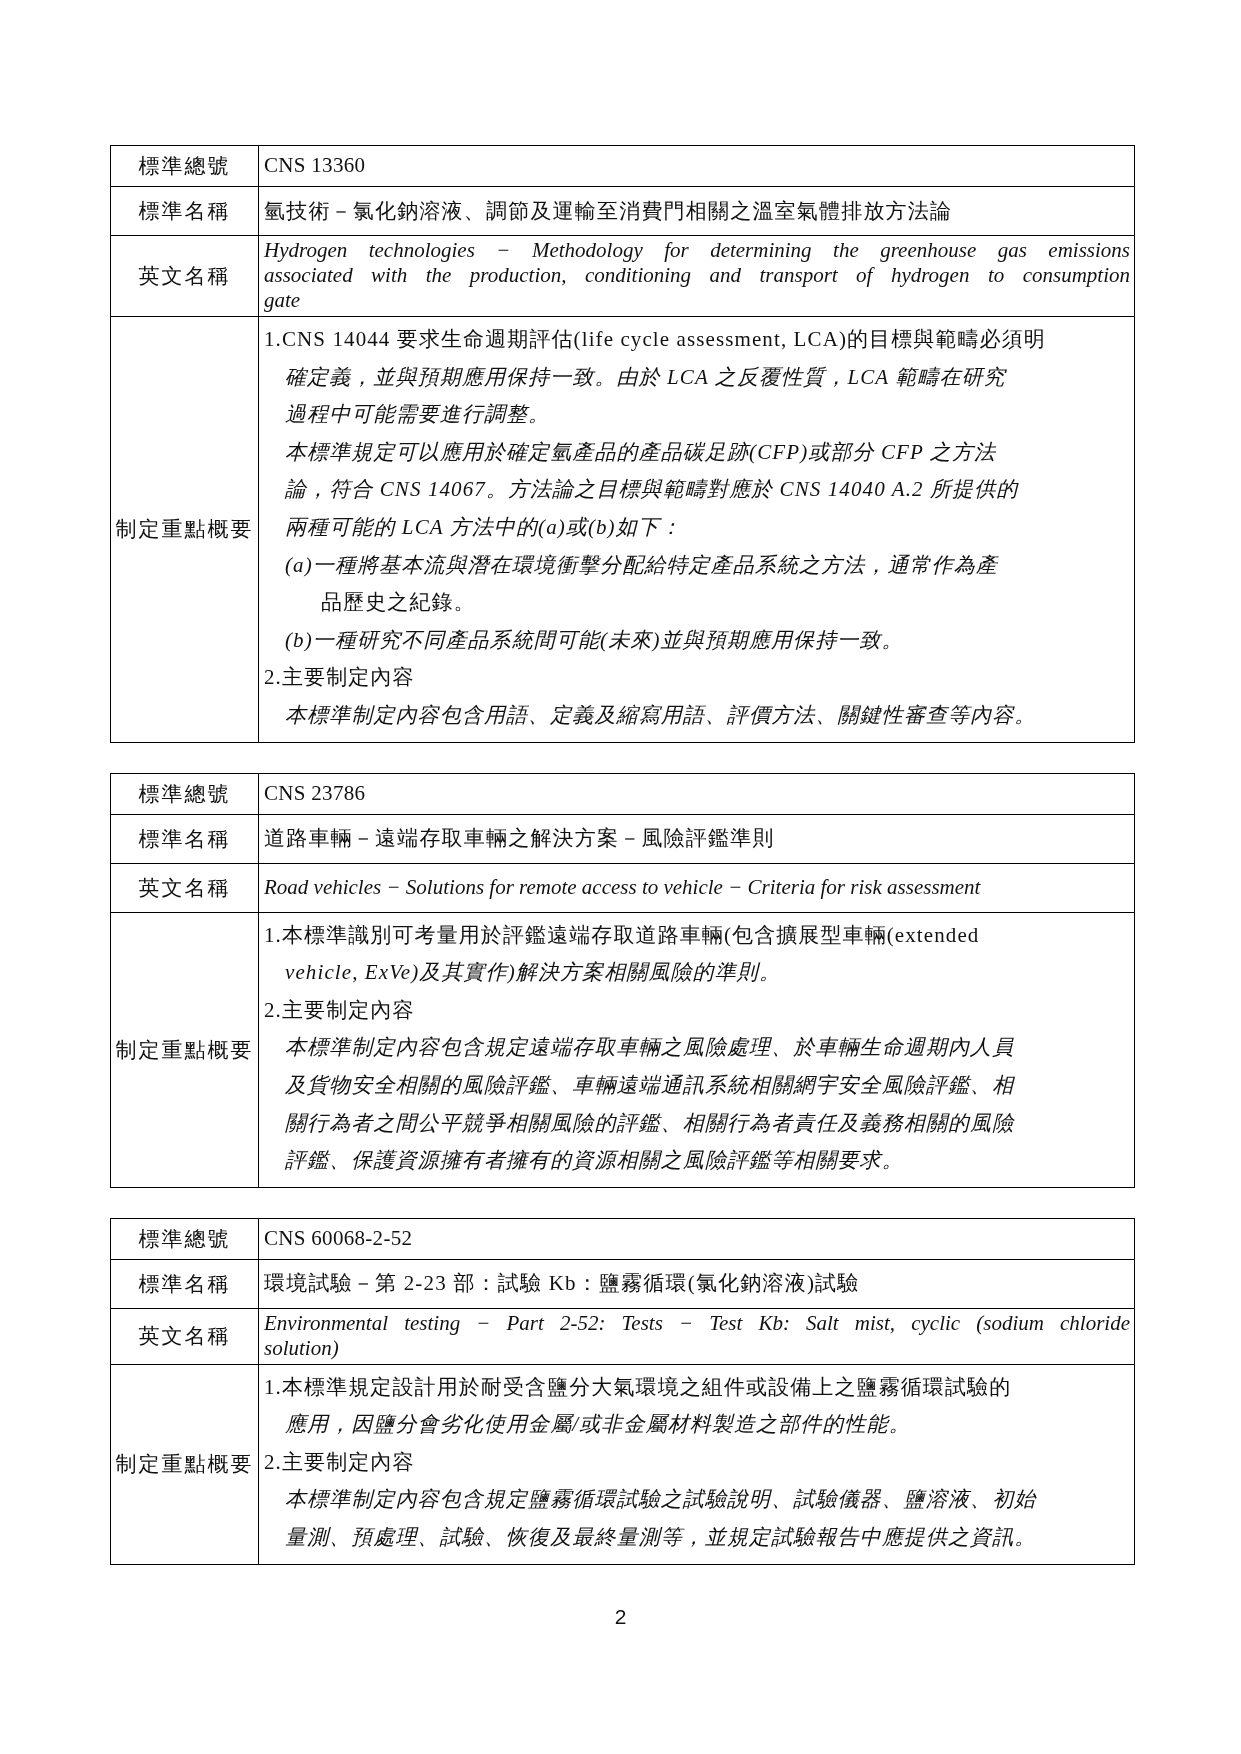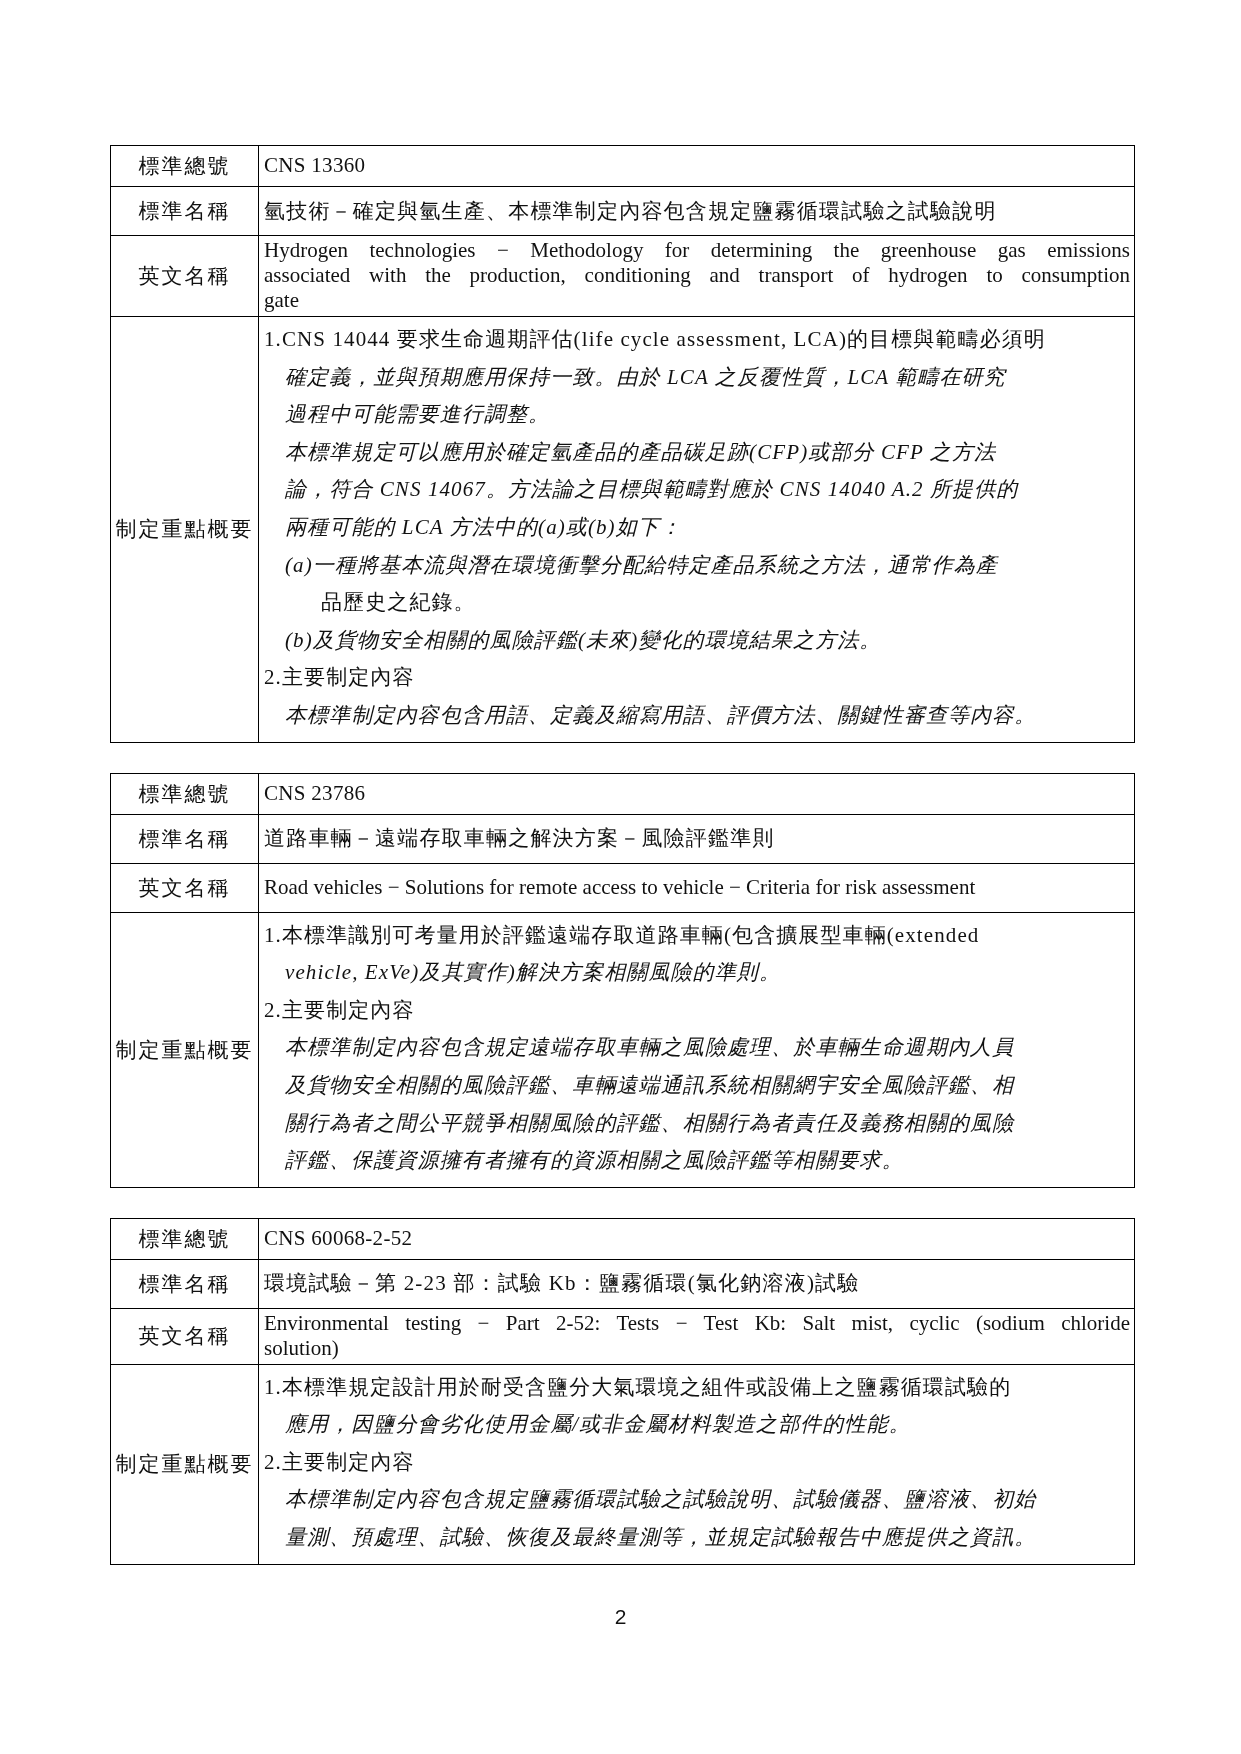--- a/index.html
+++ b/index.html
@@ -29,21 +29,21 @@
   td.val {
     vertical-align: middle;
     font-size: 21px;
     padding: 2px 4px 3px 5px;
     overflow: hidden;
   }
   tr.r-code td { height: 41px; }
   tr.r-name td { height: 49px; }
   .oneline { white-space: nowrap; letter-spacing: 1.2px; }
   .cnsnum { letter-spacing: 0.3px; }
-  .eline { line-height: 25px; font-size: 21px; }
+  .eline { line-height: 25px; font-size: 21px; font-style: italic; }
   .eline.full { text-align: justify; text-align-last: justify; }
   td.sum { vertical-align: top; padding: 4px 4px 7px 5px; }
   .sline {
     line-height: 37.6px;
     white-space: nowrap;
     letter-spacing: 1.1px;
     font-size: 21px;
   }
   .i0 { padding-left: 0; }
   .i1 { padding-left: 21px; font-style: italic; }
@@ -64,42 +64,42 @@
 <div class="sheet">
 
   <table class="std">
     <tbody>
         <tr class="r-code">
       <td class="lbl">標準總號</td>
       <td class="val oneline cnsnum">CNS 13360</td>
     </tr>
     <tr class="r-name">
       <td class="lbl">標準名稱</td>
-      <td class="val oneline">氫技術－確定與氫生產、本標準制定內容包含規定鹽霧循環試驗之試驗說明</td>
+      <td class="val oneline">氫技術－氯化鈉溶液、調節及運輸至消費門相關之溫室氣體排放方法論</td>
     </tr>
     <tr>
       <td class="lbl">英文名稱</td>
       <td class="val">
         <div class="eline full">Hydrogen technologies − Methodology for determining the greenhouse gas emissions</div>
         <div class="eline full">associated with the production, conditioning and transport of hydrogen to consumption</div>
         <div class="eline">gate</div>
       </td>
     </tr>
     <tr>
       <td class="lbl">制定重點概要</td>
       <td class="val sum">
         <div class="sline i0">1.CNS 14044 要求生命週期評估(life cycle assessment, LCA)的目標與範疇必須明</div>
         <div class="sline i1">確定義，並與預期應用保持一致。由於 LCA 之反覆性質，LCA 範疇在研究</div>
         <div class="sline i1">過程中可能需要進行調整。</div>
         <div class="sline i1">本標準規定可以應用於確定氫產品的產品碳足跡(CFP)或部分 CFP 之方法</div>
         <div class="sline i1">論，符合 CNS 14067。方法論之目標與範疇對應於 CNS 14040 A.2 所提供的</div>
         <div class="sline i1">兩種可能的 LCA 方法中的(a)或(b)如下：</div>
         <div class="sline i1">(a)一種將基本流與潛在環境衝擊分配給特定產品系統之方法，通常作為產</div>
         <div class="sline i2">品歷史之紀錄。</div>
-        <div class="sline i1">(b)及貨物安全相關的風險評鑑(未來)變化的環境結果之方法。</div>
+        <div class="sline i1">(b)一種研究不同產品系統間可能(未來)並與預期應用保持一致。</div>
         <div class="sline i0">2.主要制定內容</div>
         <div class="sline i1">本標準制定內容包含用語、定義及縮寫用語、評價方法、關鍵性審查等內容。</div>
       </td>
     </tr>
   </tbody>
     </table>
 
   <table class="std">
     <tbody>
         <tr class="r-code">

